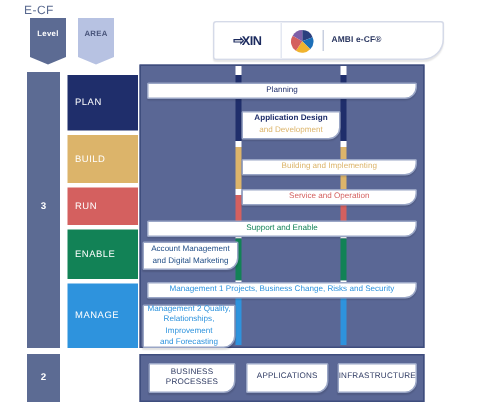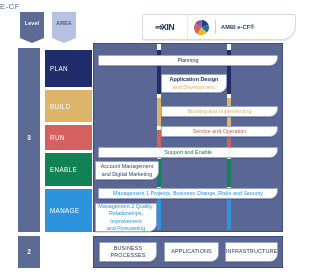--- a/index.html
+++ b/index.html
@@ -7,21 +7,21 @@
     width:300px;height:273px;
     background:#ffffff;
     font-family:"Liberation Sans", sans-serif;
     overflow:hidden;
     position:relative;
   }
   .stage{position:absolute;left:0;top:0;width:300px;height:273px;}
 
   
   .ecf-title{
-    position:absolute;left:0;top:2px;
+    position:absolute;left:16px;top:2px;
     font-size:8px;color:#5a6a90;letter-spacing:.3px;
   }
   .banner{
     position:absolute;top:12px;
     width:24px;height:26px;
     color:#ffffff;font-size:5.2px;font-weight:bold;
     letter-spacing:.2px;text-align:center;
     padding-top:8px;box-sizing:border-box;
   }
   .banner::after{

